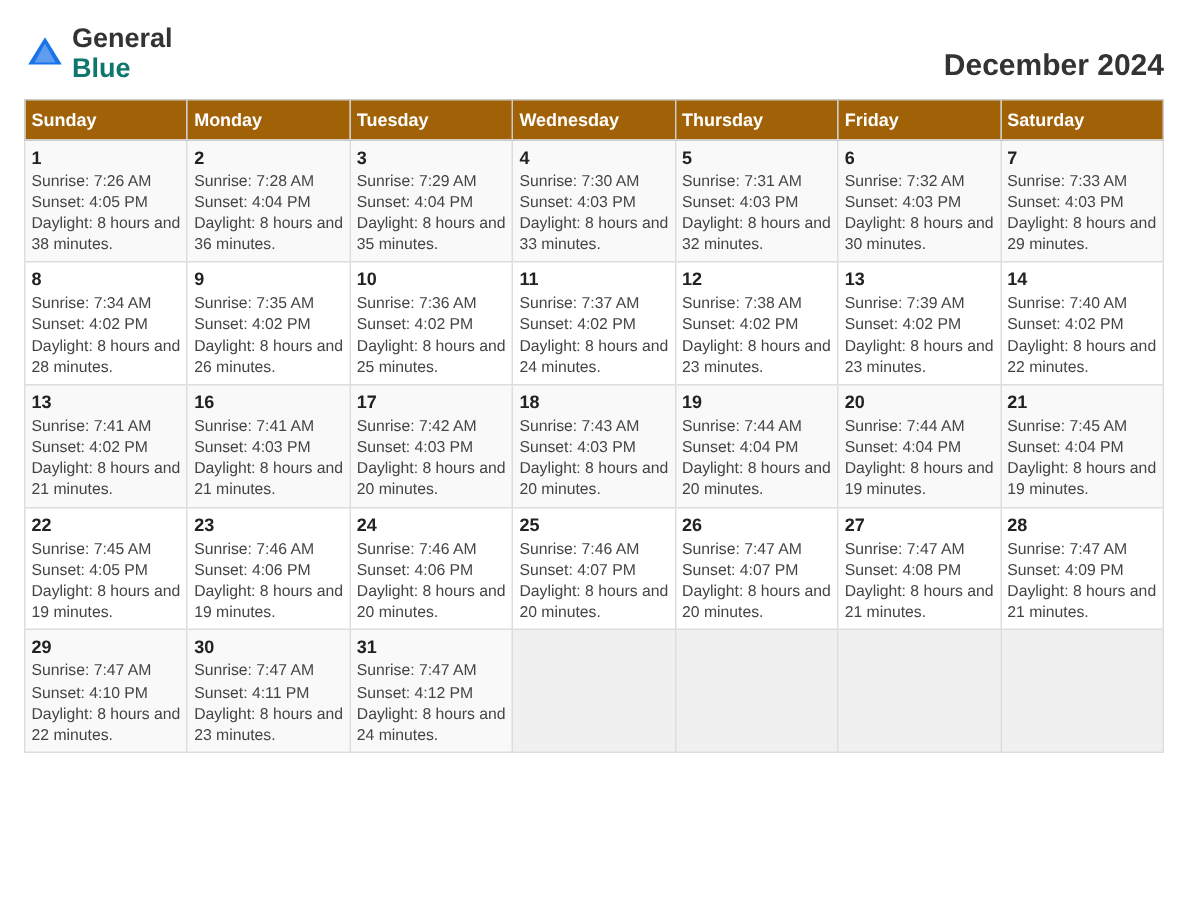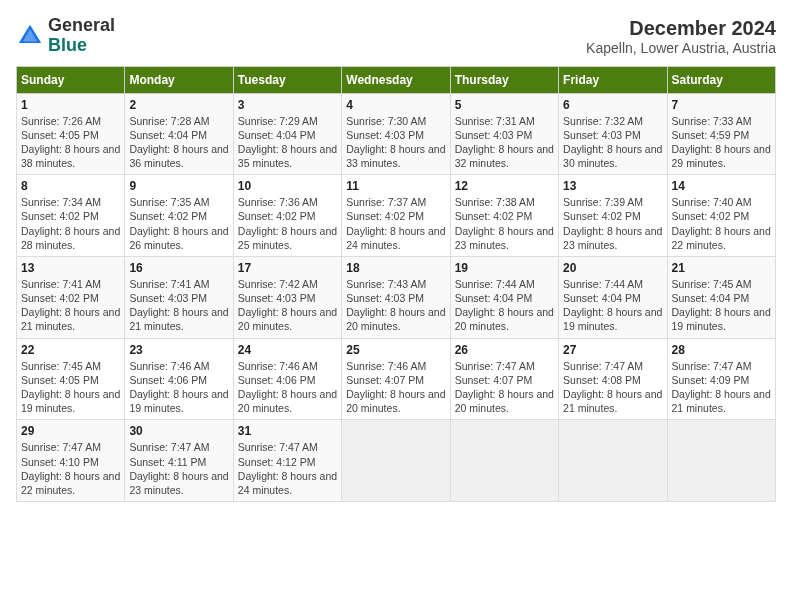--- a/index.html
+++ b/index.html
@@ -43,21 +43,21 @@
     .subtitle {
       font-size: 14px;
       color: #555;
     }
     table {
       width: 100%;
       border-collapse: collapse;
       font-size: 11px;
     }
     thead tr th {
-      background-color: #4d7c0f;
+      background-color: #a16207;
       color: #fff;
       padding: 6px 4px;
       text-align: left;
       font-size: 12px;
       font-weight: bold;
       border: 1px solid #ccc;
     }
     tbody tr td {
       vertical-align: top;
       padding: 4px 4px;
@@ -94,21 +94,20 @@
       <polygon points="20,4 36,30 4,30" fill="#1a73e8"></polygon>
       <polygon points="20,10 30,28 10,28" fill="#fff" opacity="0.3"></polygon>
     </svg>
     <div class="logo-text">
       <div><span class="general">General</span></div>
       <div><span class="blue">Blue</span></div>
     </div>
   </div>
   <div class="title-block">
     <div class="month-title">December 2024</div>
-    <div class="subtitle">Kapelln, Lower Austria, Austria</div>
   </div>
 </div>
 
 <table>
   <thead>
     <tr id="header-row">
         <th>Sunday</th>
         <th>Monday</th>
         <th>Tuesday</th>
         <th>Wednesday</th>
@@ -151,21 +150,21 @@
         </td>
         <td>
           <span class="day-num">6</span>
           <div class="day-info" style="white-space: pre-line;">Sunrise: 7:32 AM
 Sunset: 4:03 PM
 Daylight: 8 hours and 30 minutes.</div>
         </td>
         <td>
           <span class="day-num">7</span>
           <div class="day-info" style="white-space: pre-line;">Sunrise: 7:33 AM
-Sunset: 4:59 PM
+Sunset: 4:03 PM
 Daylight: 8 hours and 29 minutes.</div>
         </td>
       </tr>
       <tr>
         <td>
           <span class="day-num">8</span>
           <div class="day-info" style="white-space: pre-line;">Sunrise: 7:34 AM
 Sunset: 4:02 PM
 Daylight: 8 hours and 28 minutes.</div>
         </td>

